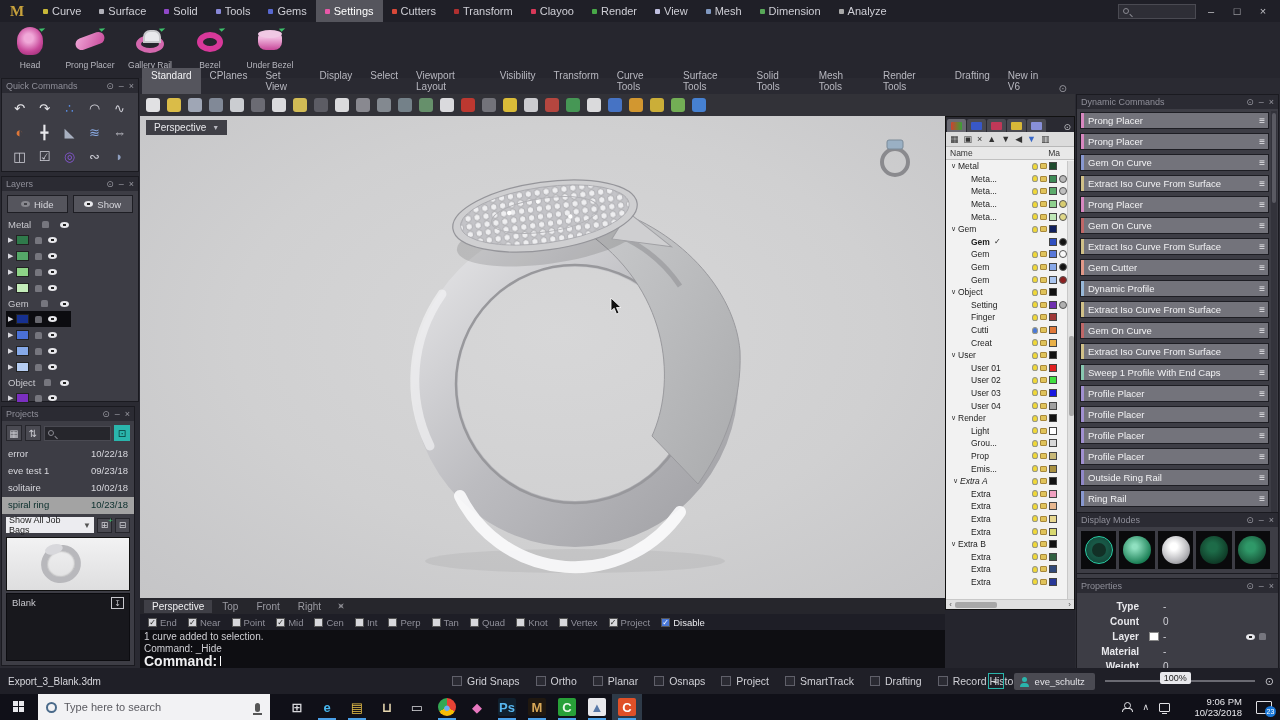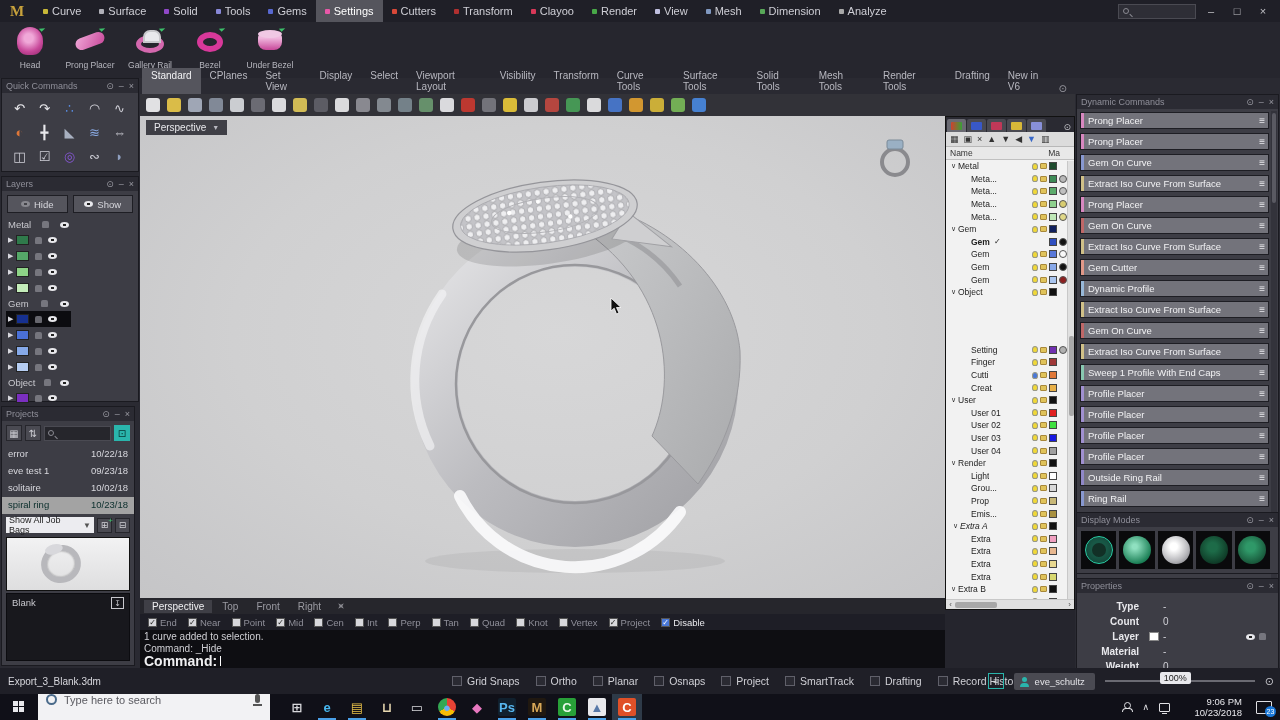--- a/index.html
+++ b/index.html
@@ -183,21 +183,21 @@
   .sb-user span { color:#e4e4e8; font-size:9.5px; }
   .sb-slider { width:150px; height:2px; background:#6a6a72; position:relative; }
   .sb-zoom { position:absolute; left:55px; top:-8px; background:#e8e8ec; color:#222; font-size:9px; padding:1px 4px; border-radius:2px; }
   .sb-gear { color:#c8c8ce; font-size:11px; }
 
   
   .taskbar { position:absolute; top:694px; left:0; width:1280px; height:26px; background:#101018; display:flex; align-items:center; }
   .tb-start { width:38px; height:26px; display:flex; align-items:center; justify-content:center; }
   .tb-flag { width:12px; height:12px; display:grid; grid-template-columns:5px 5px; grid-template-rows:5px 5px; gap:1px; }
   .tb-flag span { background:#e8e8ec; }
-  .tb-search { width:232px; height:26px; background:#f2f2f4; display:flex; gap:7px; padding:0 8px; }
+  .tb-search { width:232px; height:26px; background:#f2f2f4; display:flex; align-items:center; gap:7px; padding:0 8px; }
   .tb-ring { width:11px; height:11px; border:2px solid #4a6a8a; border-radius:50%; }
   .tb-search .ph { color:#5a5a60; font-size:11px; flex:1; }
   .tb-mic { width:5px; height:9px; background:#555; border-radius:3px; position:relative; margin-right:2px; }
   .tb-mic::after { content:""; position:absolute; left:-2px; bottom:-3px; width:9px; height:2px; background:#555; }
   .tb-icons { display:flex; margin-left:12px; }
   .tb-ic { width:30px; height:26px; display:flex; align-items:center; justify-content:center; position:relative; }
   .tb-ic .g { font-size:13px; font-weight:bold; width:18px; height:18px; display:flex; align-items:center; justify-content:center; }
   .tb-ic.running::after { content:""; position:absolute; bottom:0; left:6px; right:6px; height:2px; background:#4aa0e8; }
   .tb-ic.active { background:#2e3a48; }
   .tb-tray { position:absolute; right:110px; display:flex; align-items:center; gap:10px; color:#e0e0e4; }
@@ -950,21 +950,21 @@
               <span class="chev">∨</span>
               <span class="tname">Object</span>
               <span class="chk" style="visibility: hidden;">✓</span>
               <span class="rt">
                 <span class="bulb"></span>
                 <span class="tlock"></span>
                 <span class="tsw" style="background: rgb(17, 17, 17);"></span>
                 <span class="tmat" style="visibility: hidden;"></span>
               </span>
             </div>
-              <div class="trow" style="padding-left: 16px; margin-top: 45px;">
+              <div class="trow" style="padding-left: 16px;">
               <span class="chev" style="visibility: hidden;">∨</span>
               <span class="tname">Setting</span>
               <span class="chk" style="visibility: hidden;">✓</span>
               <span class="rt">
                 <span class="bulb"></span>
                 <span class="tlock"></span>
                 <span class="tsw" style="background: rgb(112, 48, 176);"></span>
                 <span class="tmat" style="background: rgb(176, 176, 176);"></span>
               </span>
             </div>

